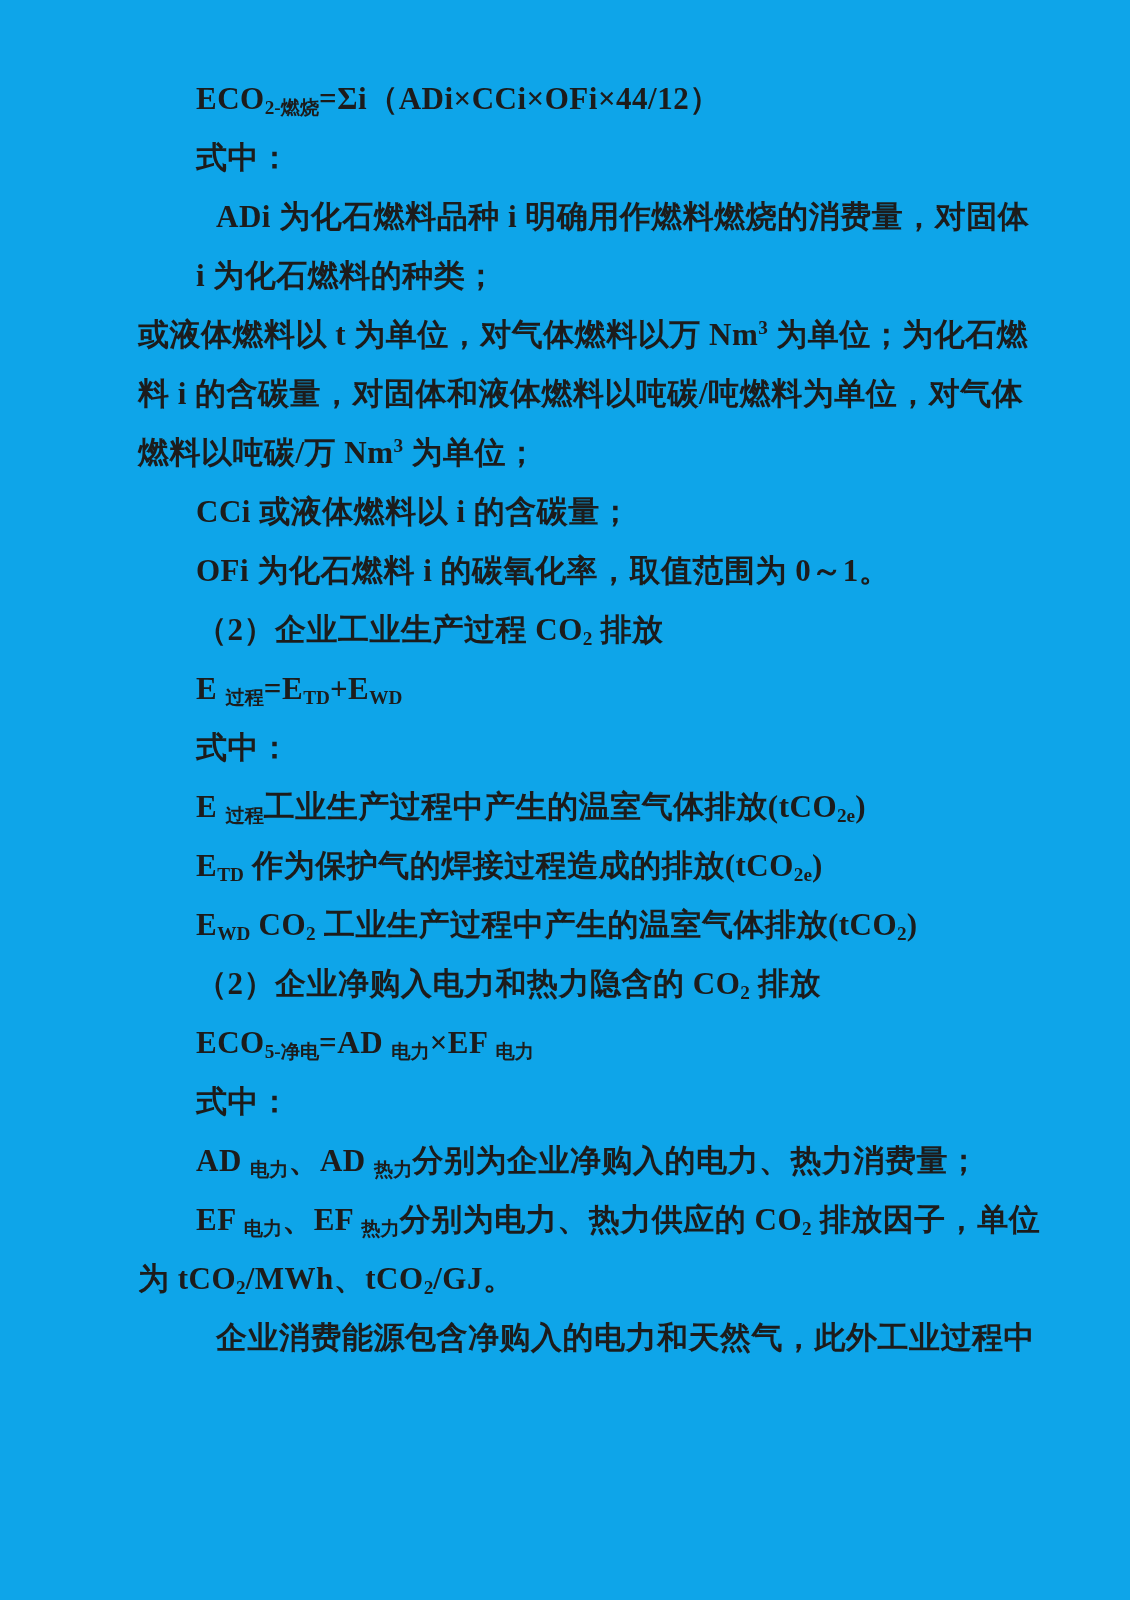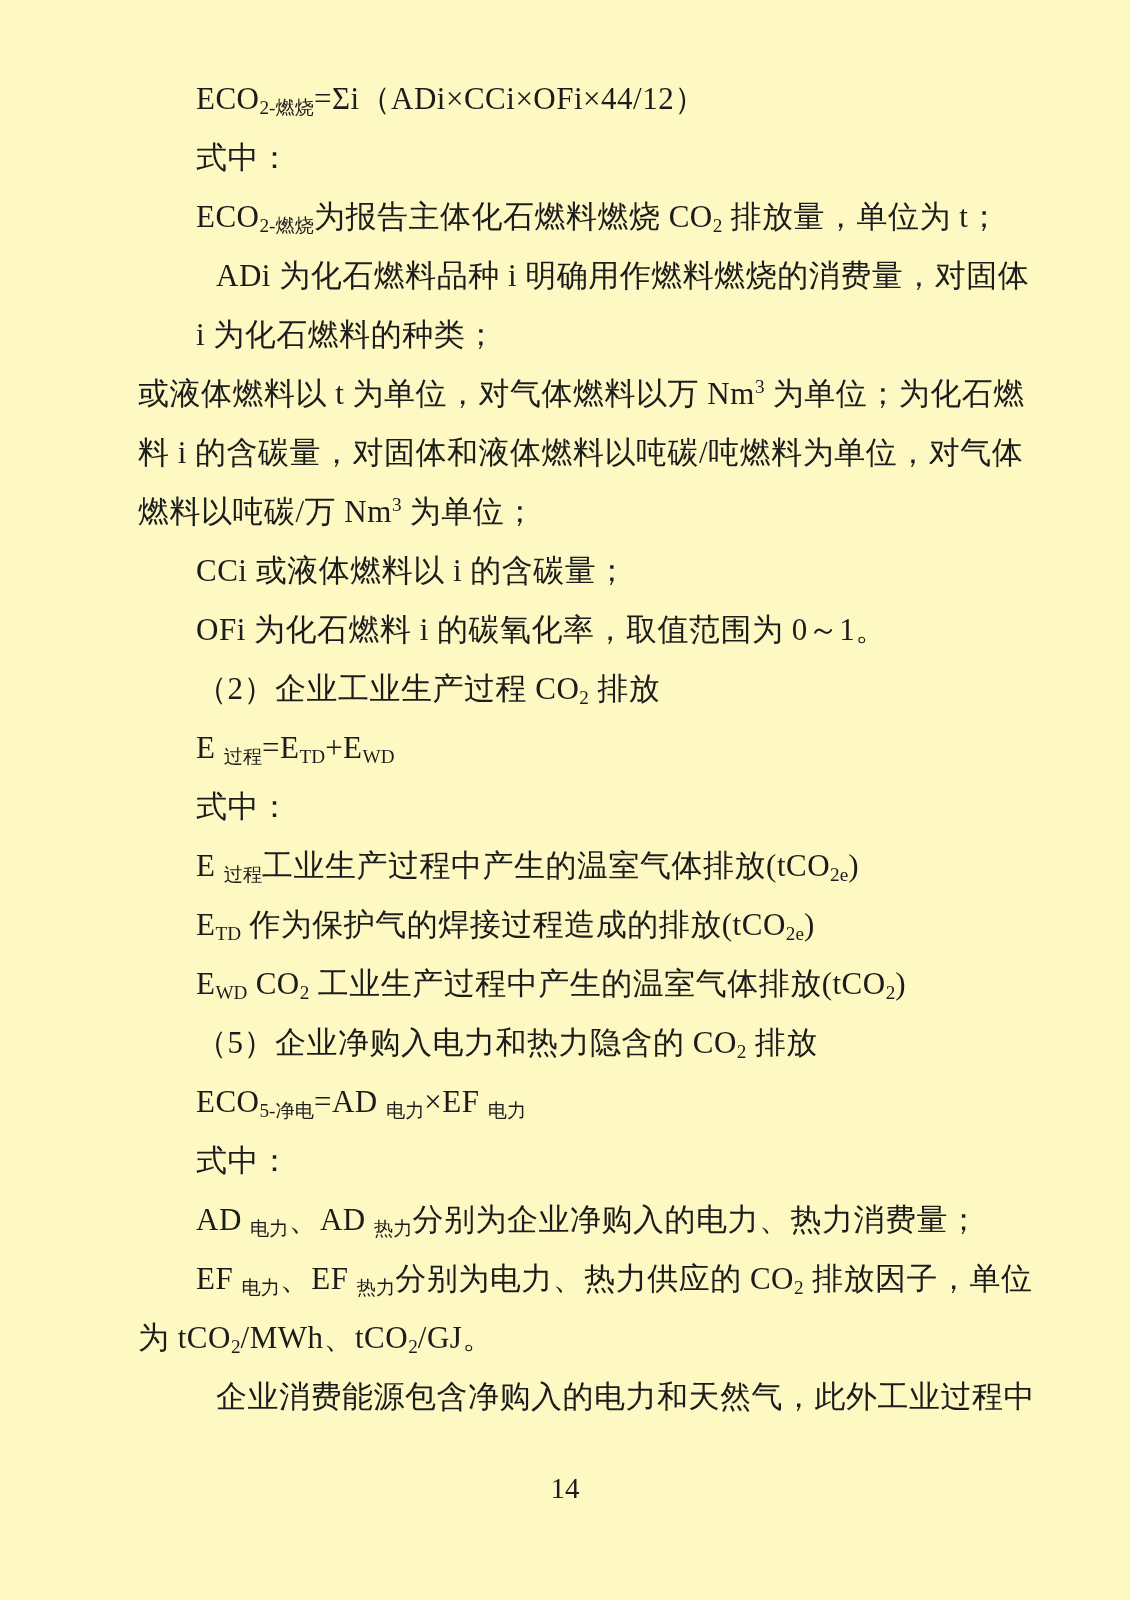--- a/index.html
+++ b/index.html
@@ -51,42 +51,38 @@
     right: 0;
     top: 1468px;
     text-align: center;
     font-size: 29px;
     line-height: 40px;
   }
 </style>
 </head>
 <body>
 
-<div class="page" style="background: #fef9c3; color: rgb(28, 28, 28);">
+<div class="page" style="background: #0ea5e9; color: rgb(28, 28, 28); font-weight: bold;">
   <main class="content">
       <p class="line lead"><span>ECO</span><sub>2-燃烧</sub><span>=Σi（ADi×CCi×OFi×44/12）</span></p>
       <p class="line lead"><span>式中：</span></p>
-      <p class="line lead"><span>ECO</span><sub>2-燃烧</sub><span>为报告主体化石燃料燃烧 CO</span><sub>2</sub><span> 排放量，单位为 t；</span></p>
       <p class="line para"><span>ADi 为化石燃料品种 i 明确用作燃料燃烧的消费量，对固体</span></p>
       <p class="line lead"><span>i 为化石燃料的种类；</span></p>
       <p class="line flush"><span>或液体燃料以 t 为单位，对气体燃料以万 Nm</span><sup>3</sup><span> 为单位；为化石燃</span></p>
       <p class="line flush"><span>料 i 的含碳量，对固体和液体燃料以吨碳/吨燃料为单位，对气体</span></p>
       <p class="line flush"><span>燃料以吨碳/万 Nm</span><sup>3</sup><span> 为单位；</span></p>
       <p class="line lead"><span>CCi 或液体燃料以 i 的含碳量；</span></p>
       <p class="line lead"><span>OFi 为化石燃料 i 的碳氧化率，取值范围为 0～1。</span></p>
       <p class="line lead"><span>（2）企业工业生产过程 CO</span><sub>2</sub><span> 排放</span></p>
       <p class="line lead"><span>E </span><sub>过程</sub><span>=E</span><sub>TD</sub><span>+E</span><sub>WD</sub></p>
       <p class="line lead"><span>式中：</span></p>
       <p class="line lead"><span>E </span><sub>过程</sub><span>工业生产过程中产生的温室气体排放(tCO</span><sub>2e</sub><span>)</span></p>
       <p class="line lead"><span>E</span><sub>TD</sub><span> 作为保护气的焊接过程造成的排放(tCO</span><sub>2e</sub><span>)</span></p>
       <p class="line lead"><span>E</span><sub>WD</sub><span> CO</span><sub>2</sub><span> 工业生产过程中产生的温室气体排放(tCO</span><sub>2</sub><span>)</span></p>
-      <p class="line lead"><span>（5）企业净购入电力和热力隐含的 CO</span><sub>2</sub><span> 排放</span></p>
+      <p class="line lead"><span>（2）企业净购入电力和热力隐含的 CO</span><sub>2</sub><span> 排放</span></p>
       <p class="line lead"><span>ECO</span><sub>5-净电</sub><span>=AD </span><sub>电力</sub><span>×EF </span><sub>电力</sub></p>
       <p class="line lead"><span>式中：</span></p>
       <p class="line lead"><span>AD </span><sub>电力</sub><span>、AD </span><sub>热力</sub><span>分别为企业净购入的电力、热力消费量；</span></p>
       <p class="line lead"><span>EF </span><sub>电力</sub><span>、EF </span><sub>热力</sub><span>分别为电力、热力供应的 CO</span><sub>2</sub><span> 排放因子，单位</span></p>
       <p class="line flush"><span>为 tCO</span><sub>2</sub><span>/MWh、tCO</span><sub>2</sub><span>/GJ。</span></p>
       <p class="line para"><span>企业消费能源包含净购入的电力和天然气，此外工业过程中</span></p>
     </main>
-  <footer class="footer">
-    <span>14</span>
-  </footer>
 </div>
 
 </body></html>

